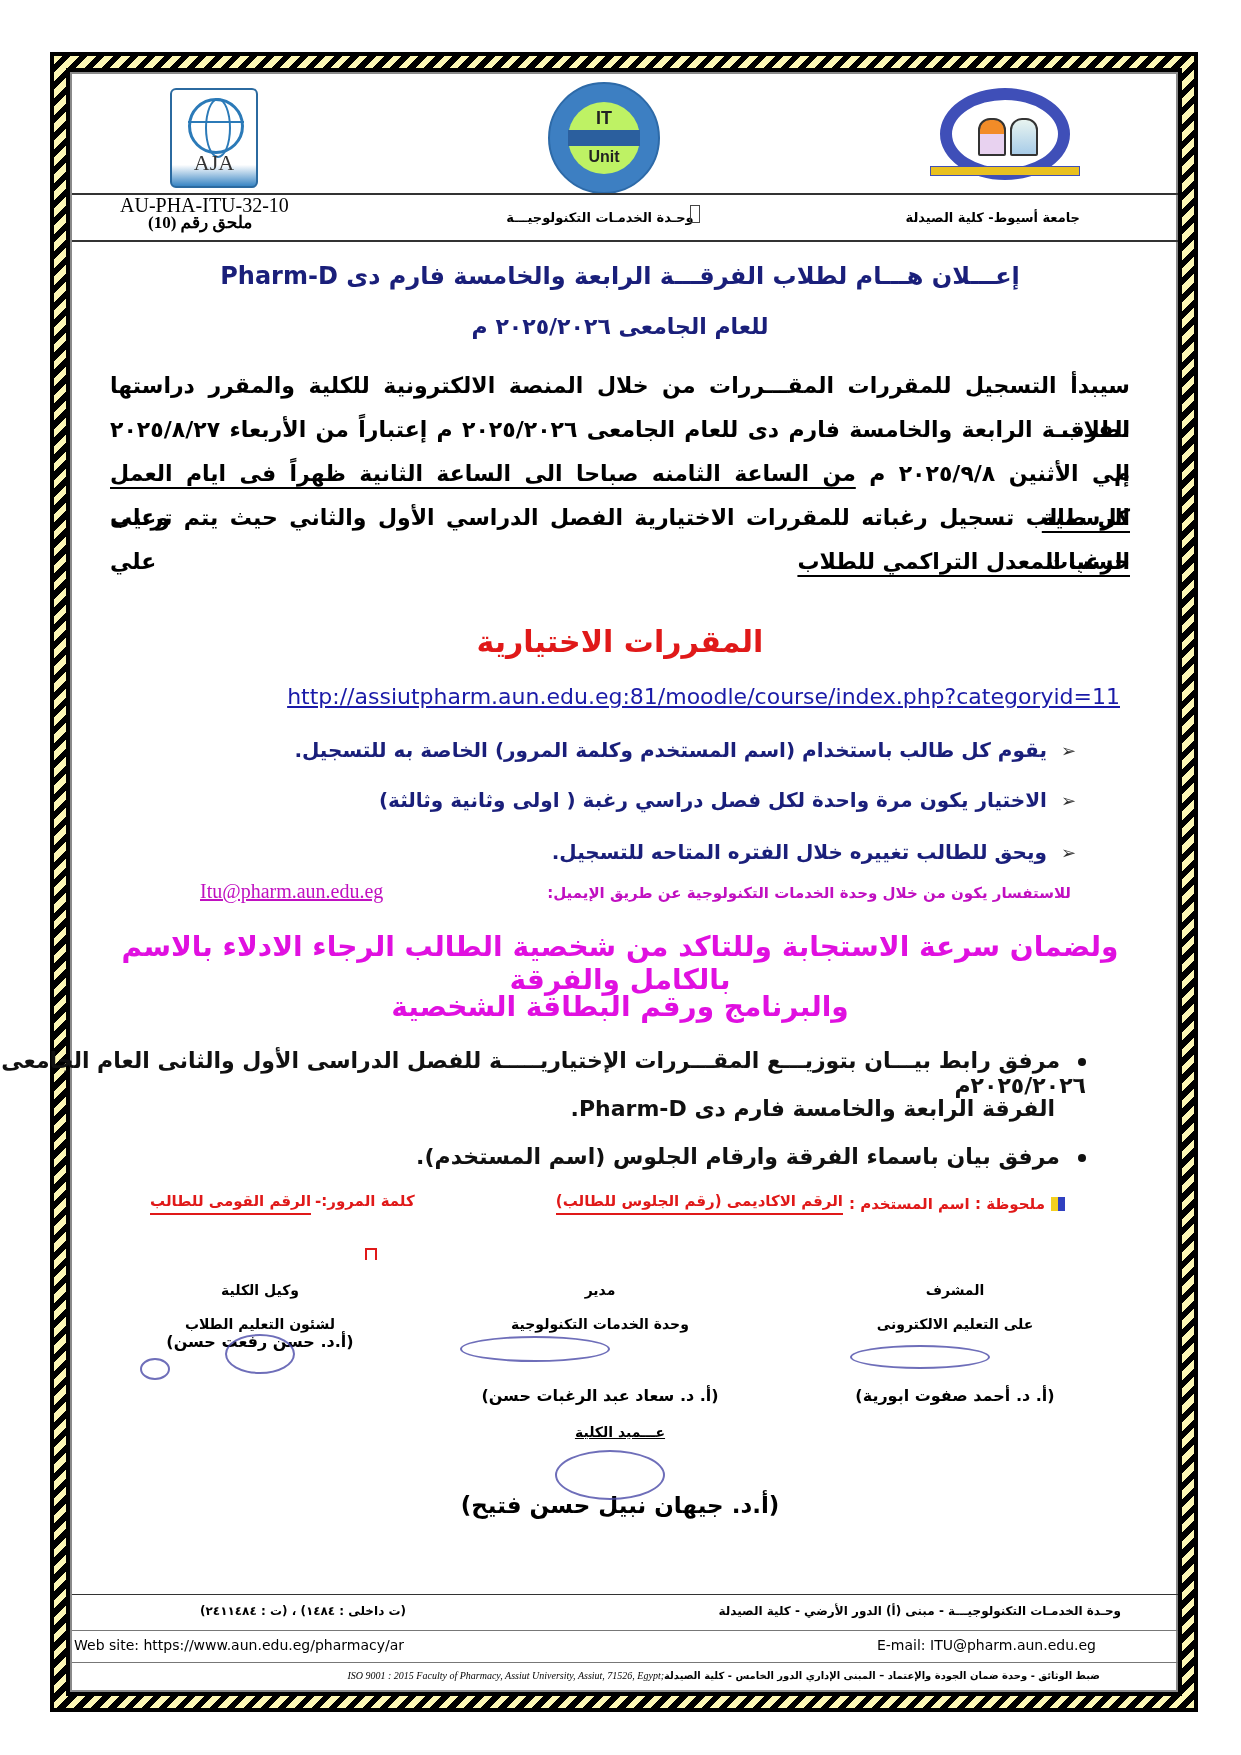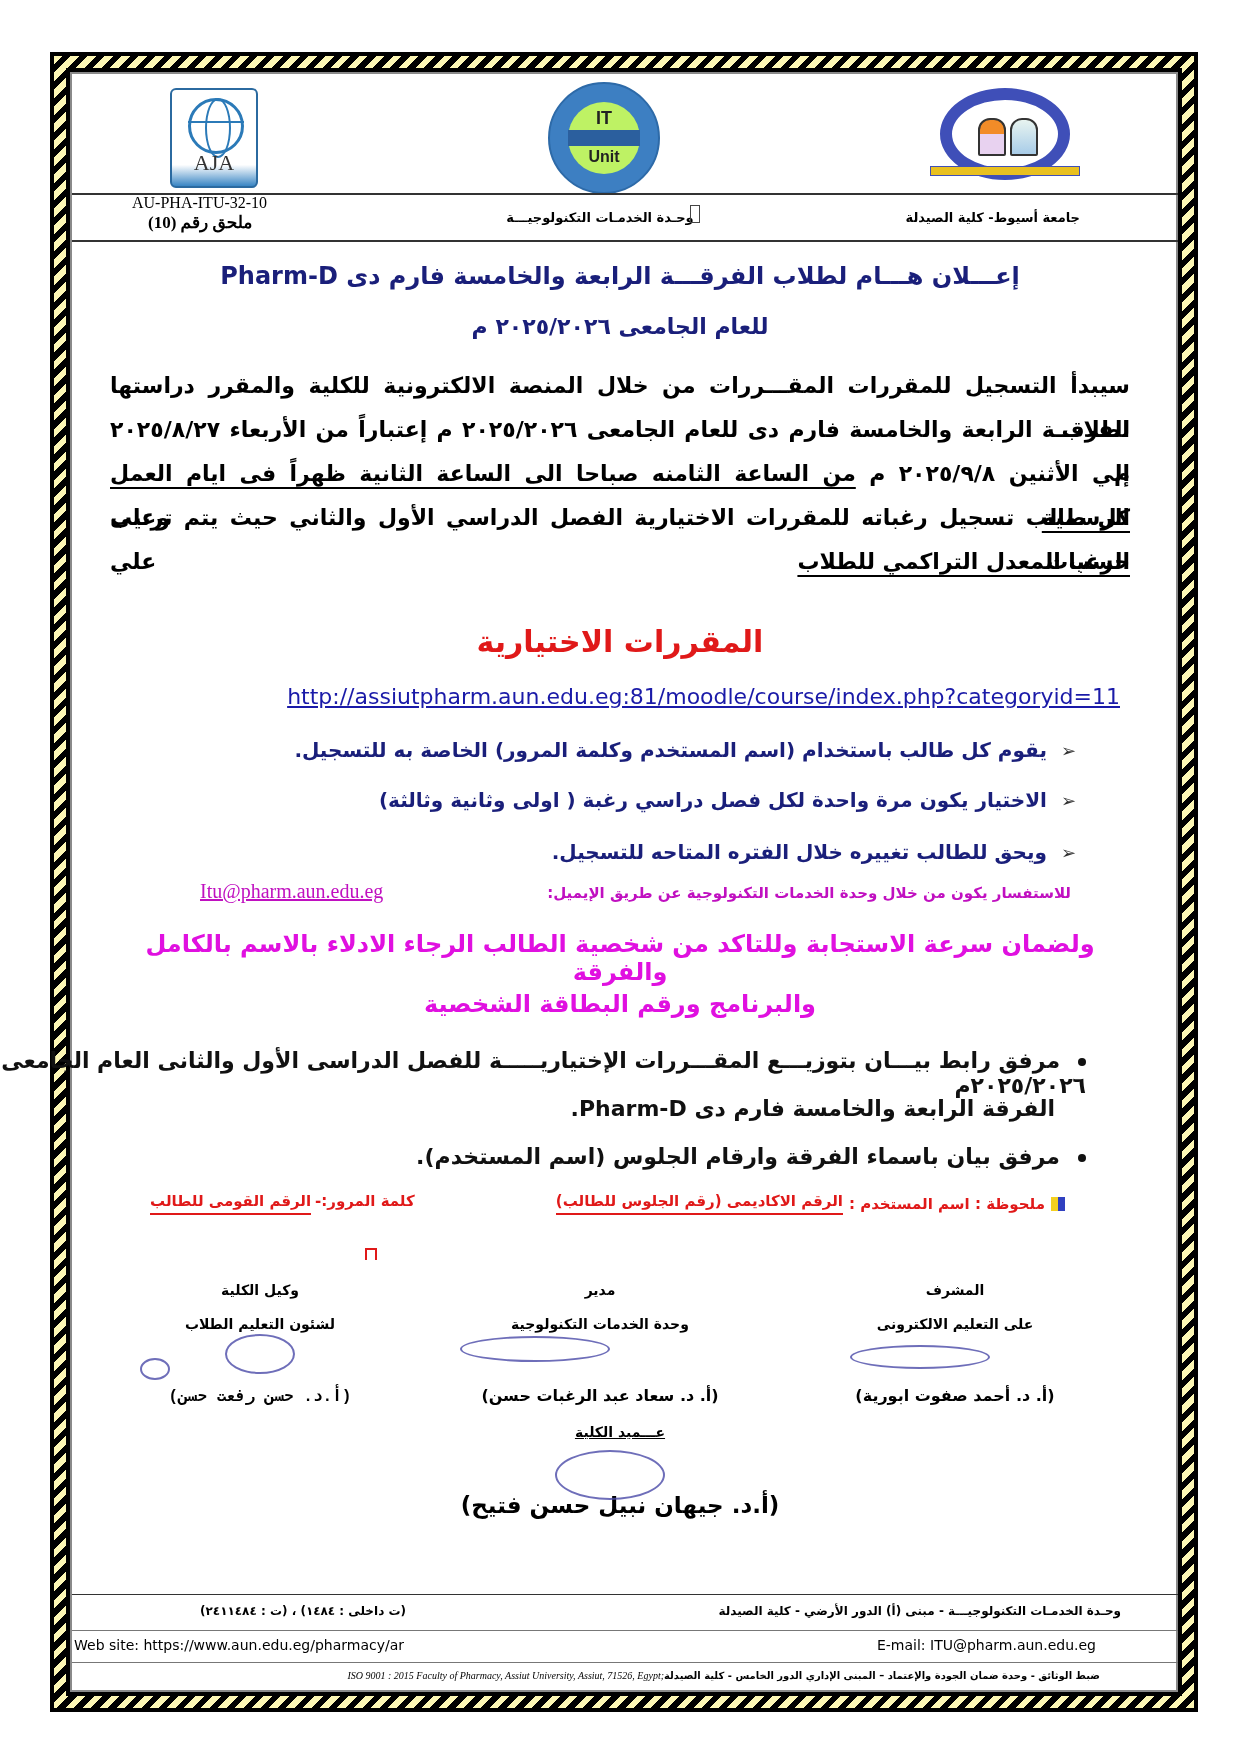--- a/index.html
+++ b/index.html
@@ -75,21 +75,21 @@
     border-radius: 12px 12px 2px 2px;
   }
   .logo-pharm .shield1 { left: 48px; background: linear-gradient(#f28c28 0 40%, #e8d2f0 40%); }
   .logo-pharm .shield2 { left: 80px; background: linear-gradient(#e8f4f0, #a8cce8); }
   .logo-pharm .ribbon {
     position: absolute; left: 0; right: 0; top: 78px; height: 10px; background: #e8c020; border: 1px solid #3f4fb8;
   }
 
   
   .hrule { position: absolute; height: 2px; background: #333; }
-  .hdr-code { left: 132px; top: 194px; font-family: "Liberation Serif", serif; font-size: 16px; }
+  .hdr-code { left: 120px; top: 194px; font-family: "Liberation Serif", serif; font-size: 20px; }
   .hdr-annex { left: 148px; top: 212px; font-family: "Liberation Serif", serif; font-size: 17px; font-weight: 700; }
   .hdr-unit { left: 500px; top: 210px; width: 200px; font-size: 13px; font-weight: 700; text-align: center; }
   .hdr-box { left: 690px; top: 205px; width: 10px; height: 18px; border: 1px solid #444; }
   .hdr-univ { left: 880px; top: 210px; width: 200px; font-size: 13px; font-weight: 700; text-align: right; }
 
   
   .title1 { left: 120px; top: 262px; width: 1000px; text-align: center; font-size: 24px; font-weight: 700; color: #1a1f7a; }
   .title2 { left: 120px; top: 314px; width: 1000px; text-align: center; font-size: 22px; font-weight: 700; color: #1a1f7a; }
 
   .para { left: 110px; width: 1020px; font-size: 22px; font-weight: 700; text-align: justify; text-align-last: justify; line-height: 44px; }
@@ -98,21 +98,21 @@
 
   .section-title { left: 120px; top: 624px; width: 1000px; text-align: center; font-size: 30px; font-weight: 700; color: #e01919; }
   .url { left: 140px; top: 684px; width: 980px; text-align: right; font-family: "DejaVu Sans", sans-serif; font-size: 22px; color: #1a1aa8; text-decoration: underline; }
 
   .bullet-row { right: 165px; font-size: 20px; font-weight: 700; color: #1a1f7a; display: flex; align-items: center; gap: 14px; }
   .arrow { font-size: 18px; color: #333; font-weight: 400; }
 
   .inquiry { right: 170px; top: 884px; font-size: 15px; font-weight: 700; color: #c010c0; }
   .inquiry-email { left: 200px; top: 880px; font-family: "Liberation Serif", serif; font-size: 20px; color: #c010c0; text-decoration: underline; }
 
-  .magenta { color: #e010e0; font-weight: 700; text-align: center; font-size: 24px; }
+  .magenta { color: #e010e0; font-weight: 700; text-align: center; font-size: 28px; }
 
   .list2 { right: 155px; font-size: 22px; font-weight: 700; color: #111; }
   .dot { display: inline-block; width: 8px; height: 8px; background: #111; border-radius: 50%; margin-left: 18px; vertical-align: middle; }
 
   .note-red { font-size: 15px; font-weight: 700; color: #e01919; }
   .note-ul { border-bottom: 2px solid #e01919; padding-bottom: 3px; }
 
   .sig-title { font-size: 14px; font-weight: 700; text-align: center; }
   .sig-name { font-size: 16px; font-weight: 700; text-align: center; }
   .scribble { position: absolute; border: 2px solid #4a4aa8; border-radius: 50%; opacity: 0.8; }
@@ -222,21 +222,21 @@
 <div class="abs rtl" style="left:450px; top:1282px; width:300px;">
   <div class="sig-title">مدير</div>
   <div class="sig-title" style="margin-top:18px;">وحدة الخدمات التكنولوجية</div>
   <div class="sig-name" style="margin-top:54px;">(أ. د. سعاد عبد الرغبات حسن)</div>
 </div>
 <div class="scribble" style="left:460px; top:1336px; width:150px; height:26px;"></div>
 
 <div class="abs rtl" style="left:140px; top:1282px; width:240px;">
   <div class="sig-title">وكيل الكلية</div>
   <div class="sig-title" style="margin-top:18px;">لشئون التعليم الطلاب</div>
-  <div class="sig-name" style="margin-top:54px;font-family:Liberation Mono, monospace;">(أ.د. حسن رفعت حسن)</div>
+  <div class="sig-name" style="">(أ.د. حسن رفعت حسن)</div>
 </div>
 <div class="scribble" style="left:225px; top:1334px; width:70px; height:40px;"></div>
 <div class="scribble" style="left:140px; top:1358px; width:30px; height:22px;"></div>
 
 <div class="abs rtl" style="left:460px; top:1424px; width:320px;">
   <div class="sig-title" style="text-decoration:underline;">عـــميد الكلية</div>
   <div class="sig-name" style="margin-top:52px; font-size:23px;">(أ.د. جيهان نبيل حسن فتيح)</div>
 </div>
 <div class="scribble" style="left:555px; top:1450px; width:110px; height:50px;"></div>
 

